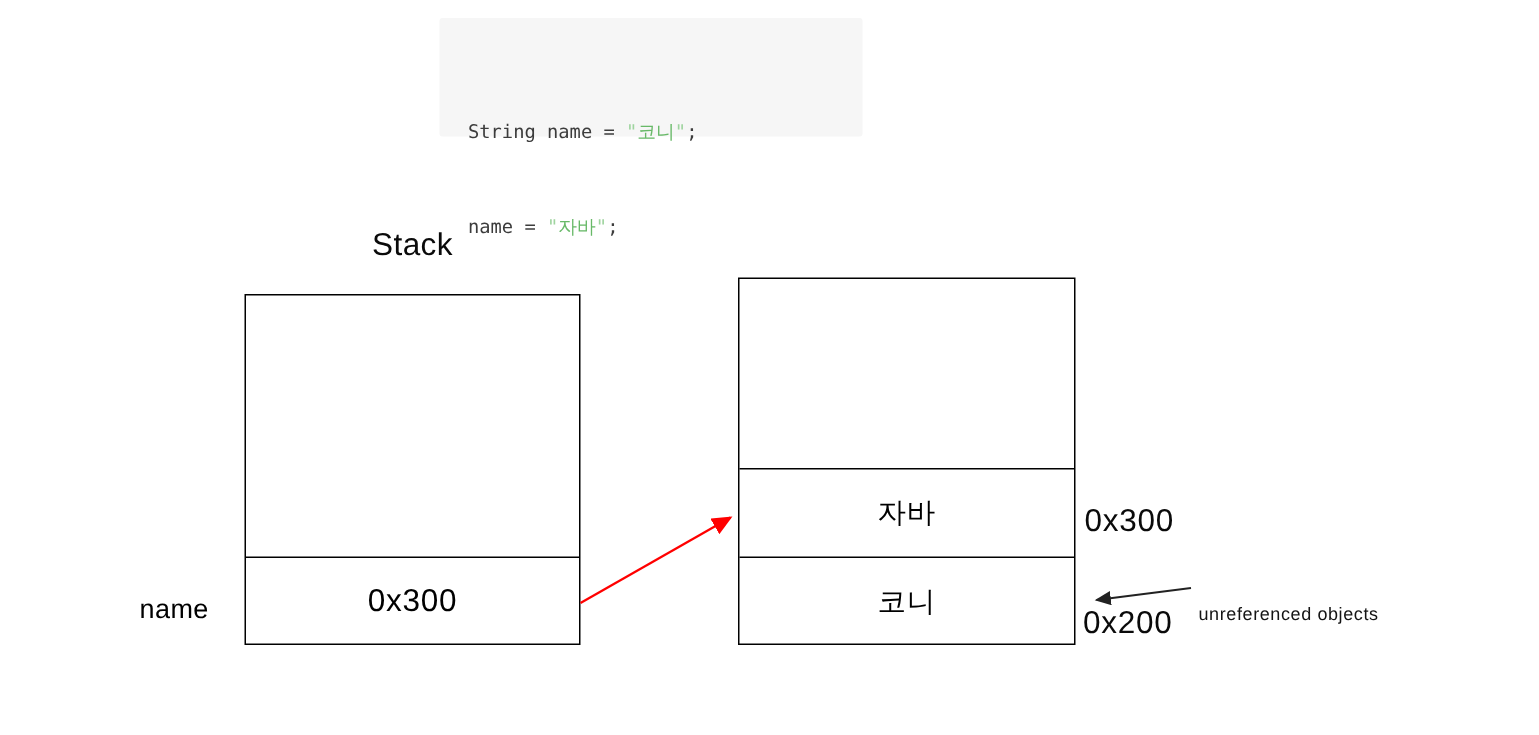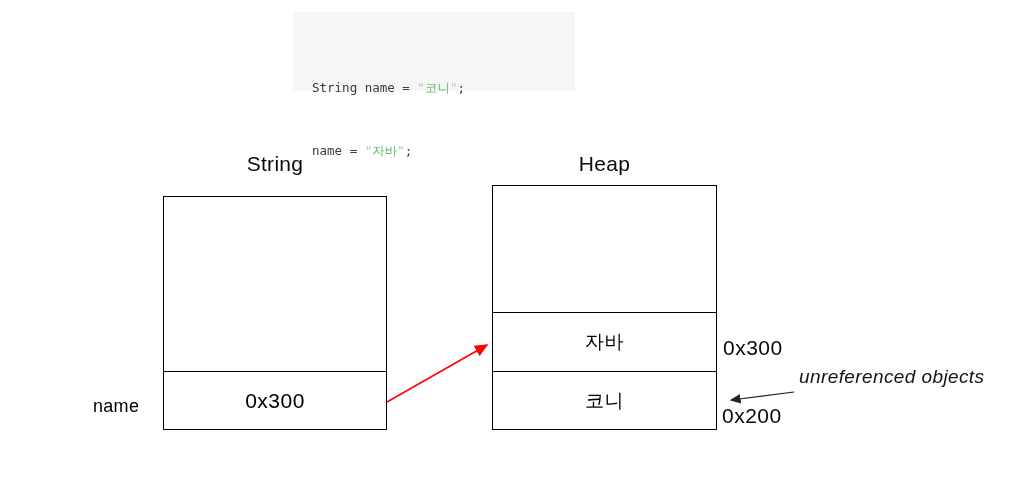--- a/index.html
+++ b/index.html
@@ -81,25 +81,24 @@
   .addr-label {
     position: absolute;
     font-size: 21px;
     letter-spacing: 0.5px;
     color: #0a0a0a;
   }
   .addr-0x300 { left: 723px; top: 336px; }
   .addr-0x200 { left: 722px; top: 404px; text-align: right; }
   .annotation-label {
     position: absolute;
-    left: 799px; top: 366px;
-    font-size: 19px;
+    left: 799px; top: 402px;
+    font-size: 12px;
     letter-spacing: 0.4px;
     color: #141414;
-    font-style: italic;
   }
   
   .arrow-layer {
     position: absolute;
     left: 0; top: 0;
     width: 1026px; height: 490px;
     pointer-events: none;
   }
   .ref-arrow-line { stroke: var(--reference-arrow); stroke-width: 1.5; }
   .ann-arrow-line { stroke: var(--annotation-arrow); stroke-width: 1.2; }
@@ -109,22 +108,21 @@
 </head>
 <body>
 
 <div class="canvas">
 
   <div class="code-block">
     <div><span>String name = </span><span class="tok-quote">"</span><span class="tok-str">코니</span><span class="tok-quote">"</span><span>;</span></div>
     <div><span>name = </span><span class="tok-quote">"</span><span class="tok-str">자바</span><span class="tok-quote">"</span><span>;</span></div>
   </div>
 
-  <div class="mem-title stack-title">String</div>
-  <div class="mem-title heap-title">Heap</div>
+  <div class="mem-title stack-title">Stack</div>
 
   <div class="mem-box stack-box">
     <div class="mem-free"></div>
     <div class="mem-cell stack-cell">
       <span>0x300</span>
     </div>
   </div>
 
   <div class="mem-box heap-box">
     <div class="mem-free"></div>

